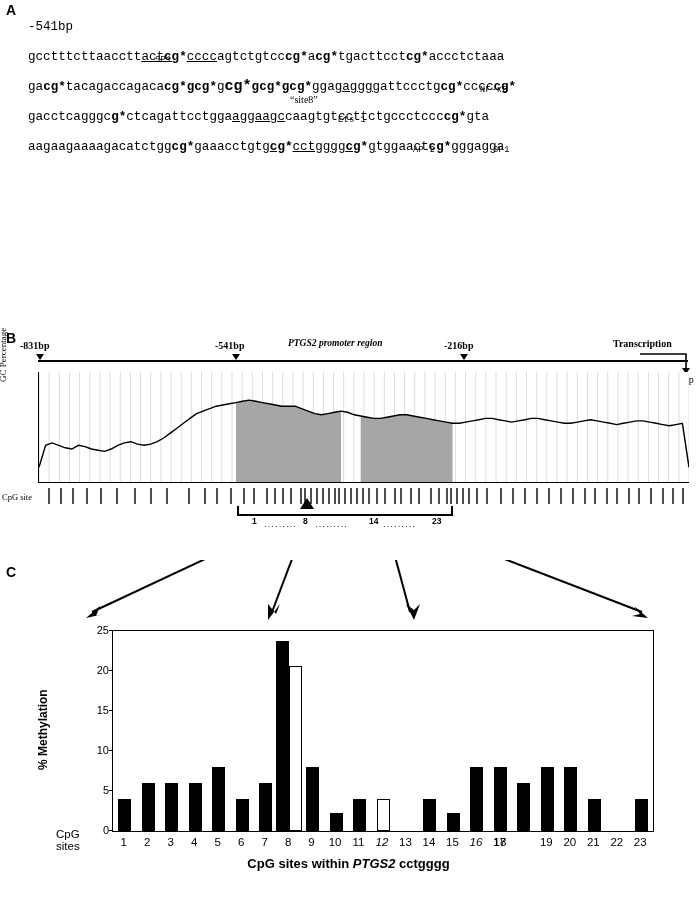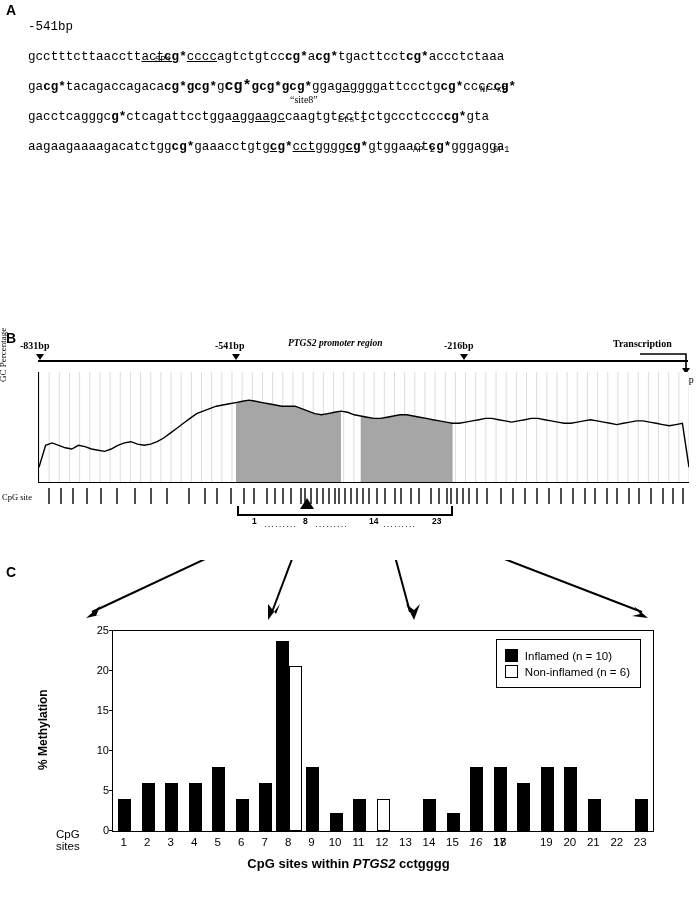--- a/index.html
+++ b/index.html
@@ -455,30 +455,20 @@
     </g>
     <polygon points="86,58 100,46 96,56 104,54" fill="#000"></polygon>
     <polygon points="268,60 268,44 276,54 280,44" fill="#000"></polygon>
     <polygon points="414,60 406,44 414,50 420,44" fill="#000"></polygon>
     <polygon points="648,58 634,46 640,54 632,56" fill="#000"></polygon>
   </svg>
 
   <div class="c-ylabel">% Methylation</div>
 
   <div class="chart-frame" id="chart-frame">
-    <div class="legend">
-      <div class="legend-row">
-        <span class="legend-swatch"></span>
-        <span>Inflamed (n = 10)</span>
-      </div>
-      <div class="legend-row">
-        <span class="legend-swatch open"></span>
-        <span>Non-inflamed (n = 6)</span>
-      </div>
-    </div>
   <div class="c-ytick" style="bottom: -5px;">0</div>
       <div class="c-ytick-mark" style="bottom: 0px;"></div>
       <div class="c-ytick" style="bottom: 35px;">5</div>
       <div class="c-ytick-mark" style="bottom: 40px;"></div>
       <div class="c-ytick" style="bottom: 75px;">10</div>
       <div class="c-ytick-mark" style="bottom: 80px;"></div>
       <div class="c-ytick" style="bottom: 115px;">15</div>
       <div class="c-ytick-mark" style="bottom: 120px;"></div>
       <div class="c-ytick" style="bottom: 155px;">20</div>
       <div class="c-ytick-mark" style="bottom: 160px;"></div>
@@ -518,21 +508,21 @@
     <div class="x-tick-label" style="left: 147.217px;">2</div>
     <div class="x-tick-label" style="left: 170.696px;">3</div>
     <div class="x-tick-label" style="left: 194.174px;">4</div>
     <div class="x-tick-label" style="left: 217.652px;">5</div>
     <div class="x-tick-label" style="left: 241.13px;">6</div>
     <div class="x-tick-label" style="left: 264.609px;">7</div>
     <div class="x-tick-label" style="left: 288.087px;">8</div>
     <div class="x-tick-label" style="left: 311.565px;">9</div>
     <div class="x-tick-label" style="left: 335.043px;">10</div>
     <div class="x-tick-label" style="left: 358.522px;">11</div>
-    <div class="x-tick-label" style="left: 382px;">12</div>
+    <div class="x-tick-label" style="left: 382px; font-style: italic;">12</div>
     <div class="x-tick-label" style="left: 405.478px;">13</div>
     <div class="x-tick-label" style="left: 428.957px;">14</div>
     <div class="x-tick-label" style="left: 452.435px;">15</div>
     <div class="x-tick-label" style="left: 475.913px; font-style: italic;">16</div>
     <div class="x-tick-label" style="left: 499.391px;">17</div>
     <div class="x-tick-label" style="left: 500px;">18</div>
     <div class="x-tick-label" style="left: 546.348px;">19</div>
     <div class="x-tick-label" style="left: 569.826px;">20</div>
     <div class="x-tick-label" style="left: 593.304px;">21</div>
     <div class="x-tick-label" style="left: 616.783px;">22</div>

